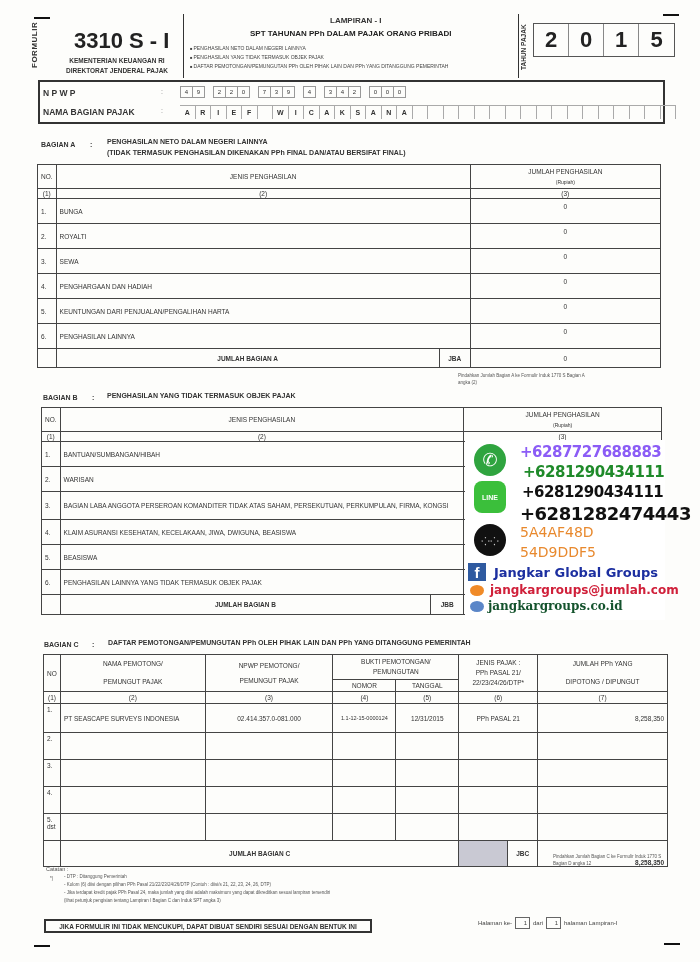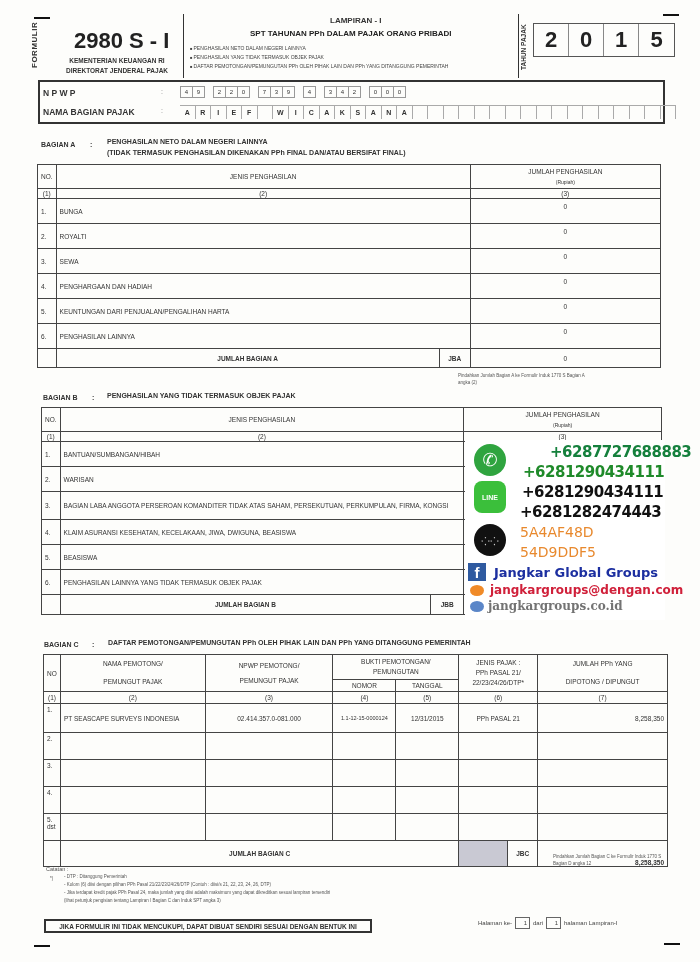--- a/index.html
+++ b/index.html
@@ -59,21 +59,21 @@
 </head>
 <body>
 
 <div class="mark" style="left:34px;top:17px;"></div>
 <div class="mark" style="left:663px;top:14px;"></div>
 <div class="mark" style="left:34px;top:945px;"></div>
 <div class="mark" style="left:664px;top:943px;"></div>
 
 <div>
   <div class="formulir-vert">FORMULIR</div>
-  <div class="formcode">2980 S - I</div>
+  <div class="formcode">3310 S - I</div>
   <div class="ministry">
     <div>KEMENTERIAN KEUANGAN RI</div>
     <div>DIREKTORAT JENDERAL PAJAK</div>
   </div>
   <div class="hdr-left-divider"></div>
   <div class="lampiran">LAMPIRAN - I</div>
   <div class="spt-title">SPT TAHUNAN PPh DALAM PAJAK ORANG PRIBADI</div>
   <div class="bullets">
     <div>PENGHASILAN NETO DALAM NEGERI LAINNYA</div>
     <div>PENGHASILAN YANG TIDAK TERMASUK OBJEK PAJAK</div>
@@ -290,29 +290,29 @@
 </tbody>
   </table>
 
 <div class="ad"></div>
 <div class="wa-icon">✆</div>
 <div class="line-icon">LINE</div>
 <div class="bb-icon">⁘⁘</div>
 <div class="fb-icon">f</div>
 <div class="mail-icon"></div>
 <div class="web-icon"></div>
-<div class="ad-row" style="left:550px;top:443px;font-size:15px;color:#15803d;letter-spacing:-0.5px;">+6287727688883</div>
+<div class="ad-row" style="left:520px;top:443px;font-size:15px;color:#8b5cf6;letter-spacing:-0.5px;">+6287727688883</div>
 <div class="ad-row" style="left:523px;top:463px;font-size:15px;color:#1f8a2a;letter-spacing:-0.5px;">+6281290434111</div>
 <div class="ad-row" style="left:522px;top:483px;font-size:15px;color:#111;letter-spacing:-0.5px;">+6281290434111</div>
-<div class="ad-row" style="left:520px;top:503px;font-size:15px;color:#111;letter-spacing:-0.5px;">+6281282474443</div>
+<div class="ad-row" style="left:520px;top:503px;font-size:18px;color:#111;letter-spacing:-0.5px;">+6281282474443</div>
 <div class="ad-row" style="left:520px;top:524px;font-size:14px;color:#e8892e;font-weight:normal;">5A4AF48D</div>
 <div class="ad-row" style="left:520px;top:544px;font-size:14px;color:#e8892e;font-weight:normal;">54D9DDF5</div>
 <div class="ad-row" style="left:494px;top:565px;font-size:13px;color:#1c2fa0;">Jangkar Global Groups</div>
-<div class="ad-row" style="left:490px;top:583px;font-size:12px;color:#d0203a;">jangkargroups@dengan.com</div>
-<div class="ad-row" style="left:488px;top:599px;font-size:12px;color:#737373;font-family:'DejaVu Serif',serif;">jangkargroups.co.id</div>
+<div class="ad-row" style="left:490px;top:583px;font-size:12px;color:#d0203a;">jangkargroups@jumlah.com</div>
+<div class="ad-row" style="left:488px;top:599px;font-size:12px;color:#14532d;font-family:'DejaVu Serif',serif;">jangkargroups.co.id</div>
 
 <div class="sec-title" style="left:44px;top:641px;">BAGIAN C</div>
 <div class="sec-title" style="left:92px;top:641px;">:</div>
 <div class="sec-title" style="left:108px;top:639px;">DAFTAR PEMOTONGAN/PEMUNGUTAN PPh OLEH PIHAK LAIN DAN PPh YANG DITANGGUNG PEMERINTAH</div>
 
 <table class="tbl-outer" style="left:43px;top:654px;width:625px;font-size:6.5px;">
   <colgroup>
     <col style="width:17px">
       <col style="width:145px">
       <col style="width:128px">

